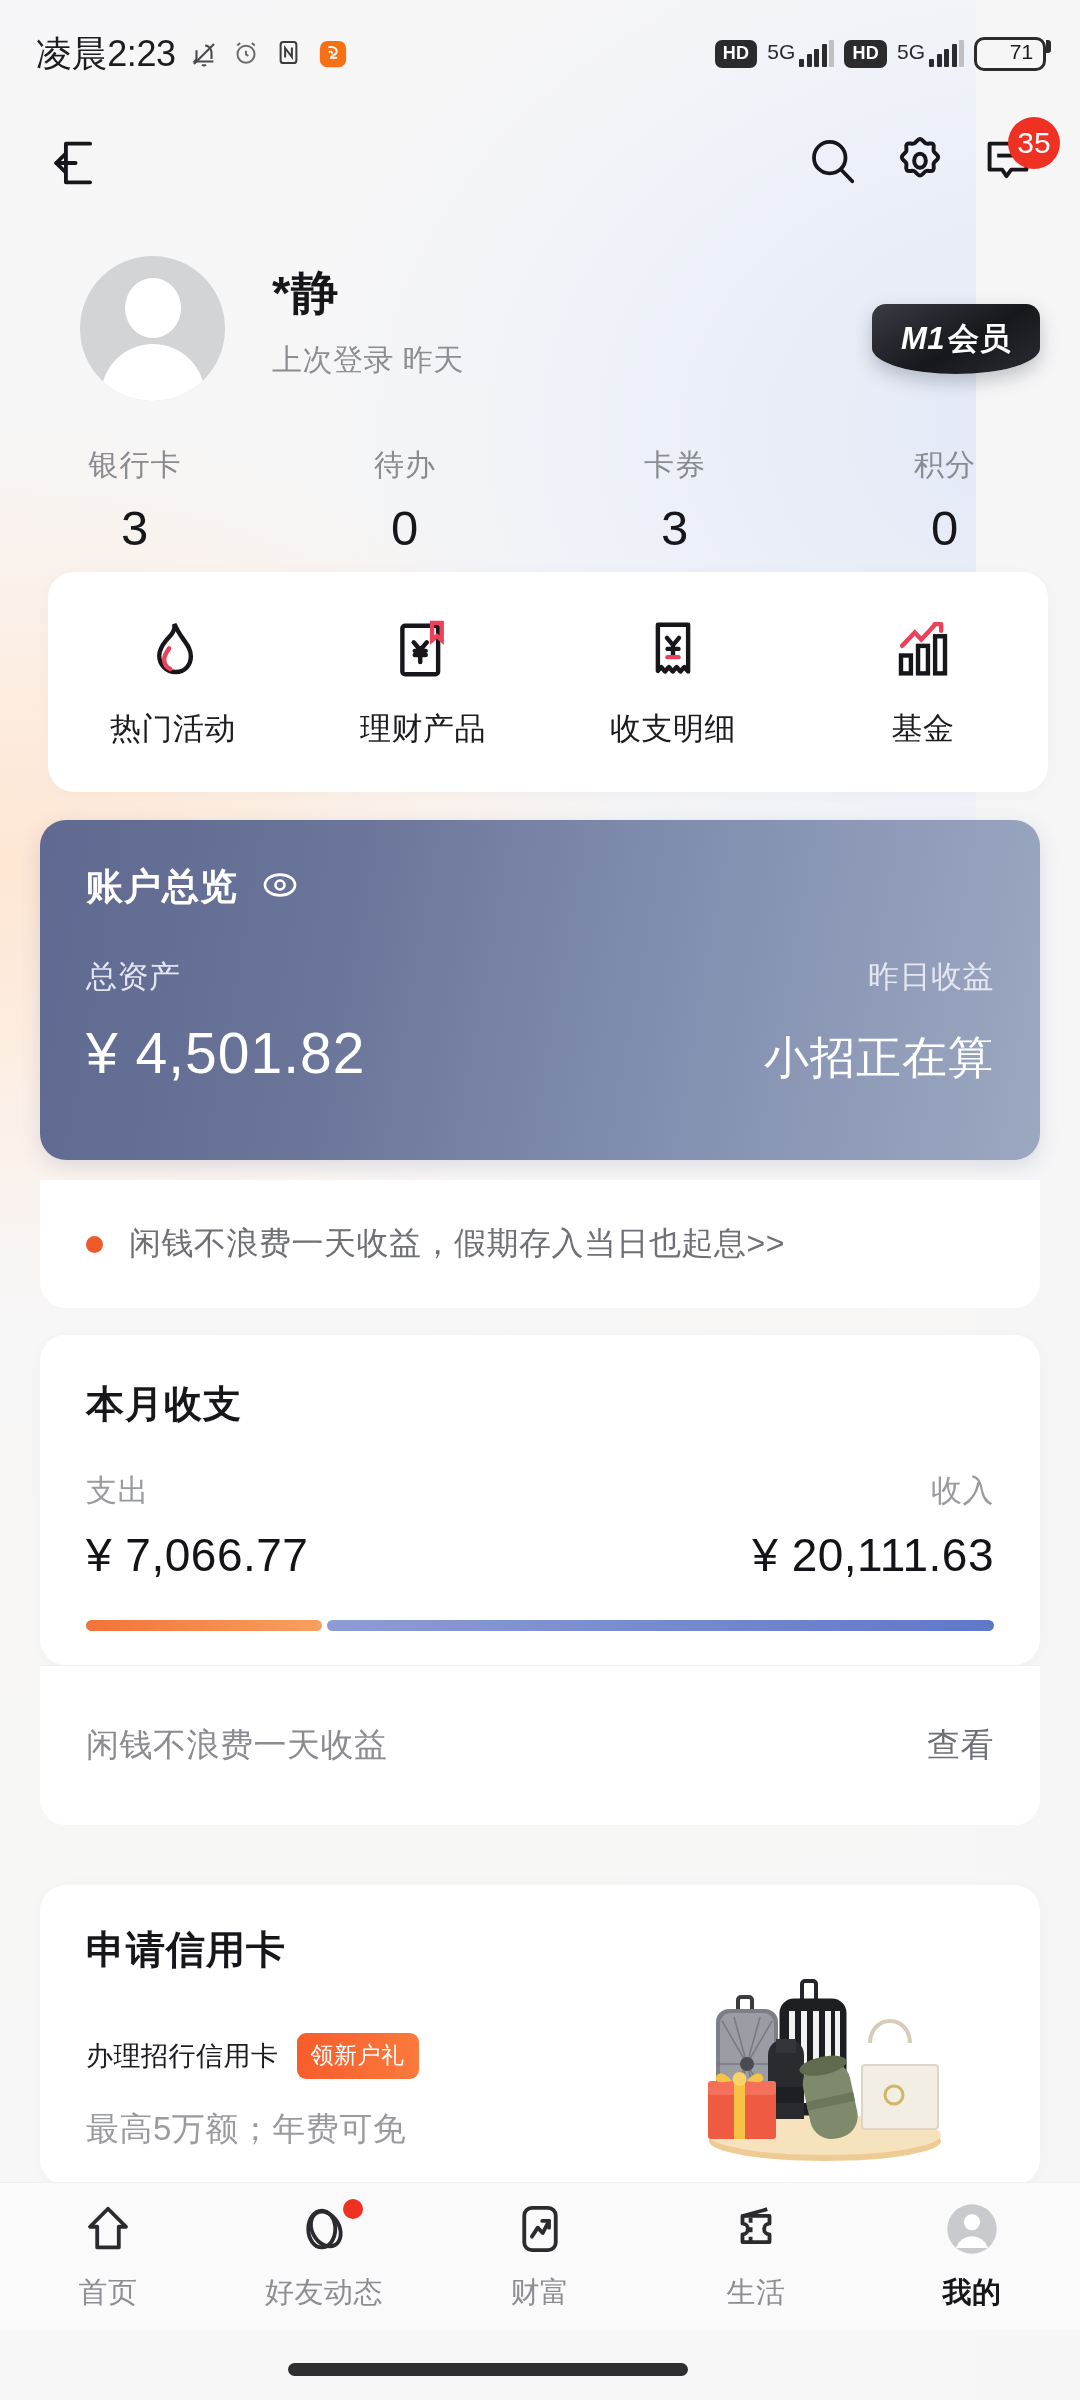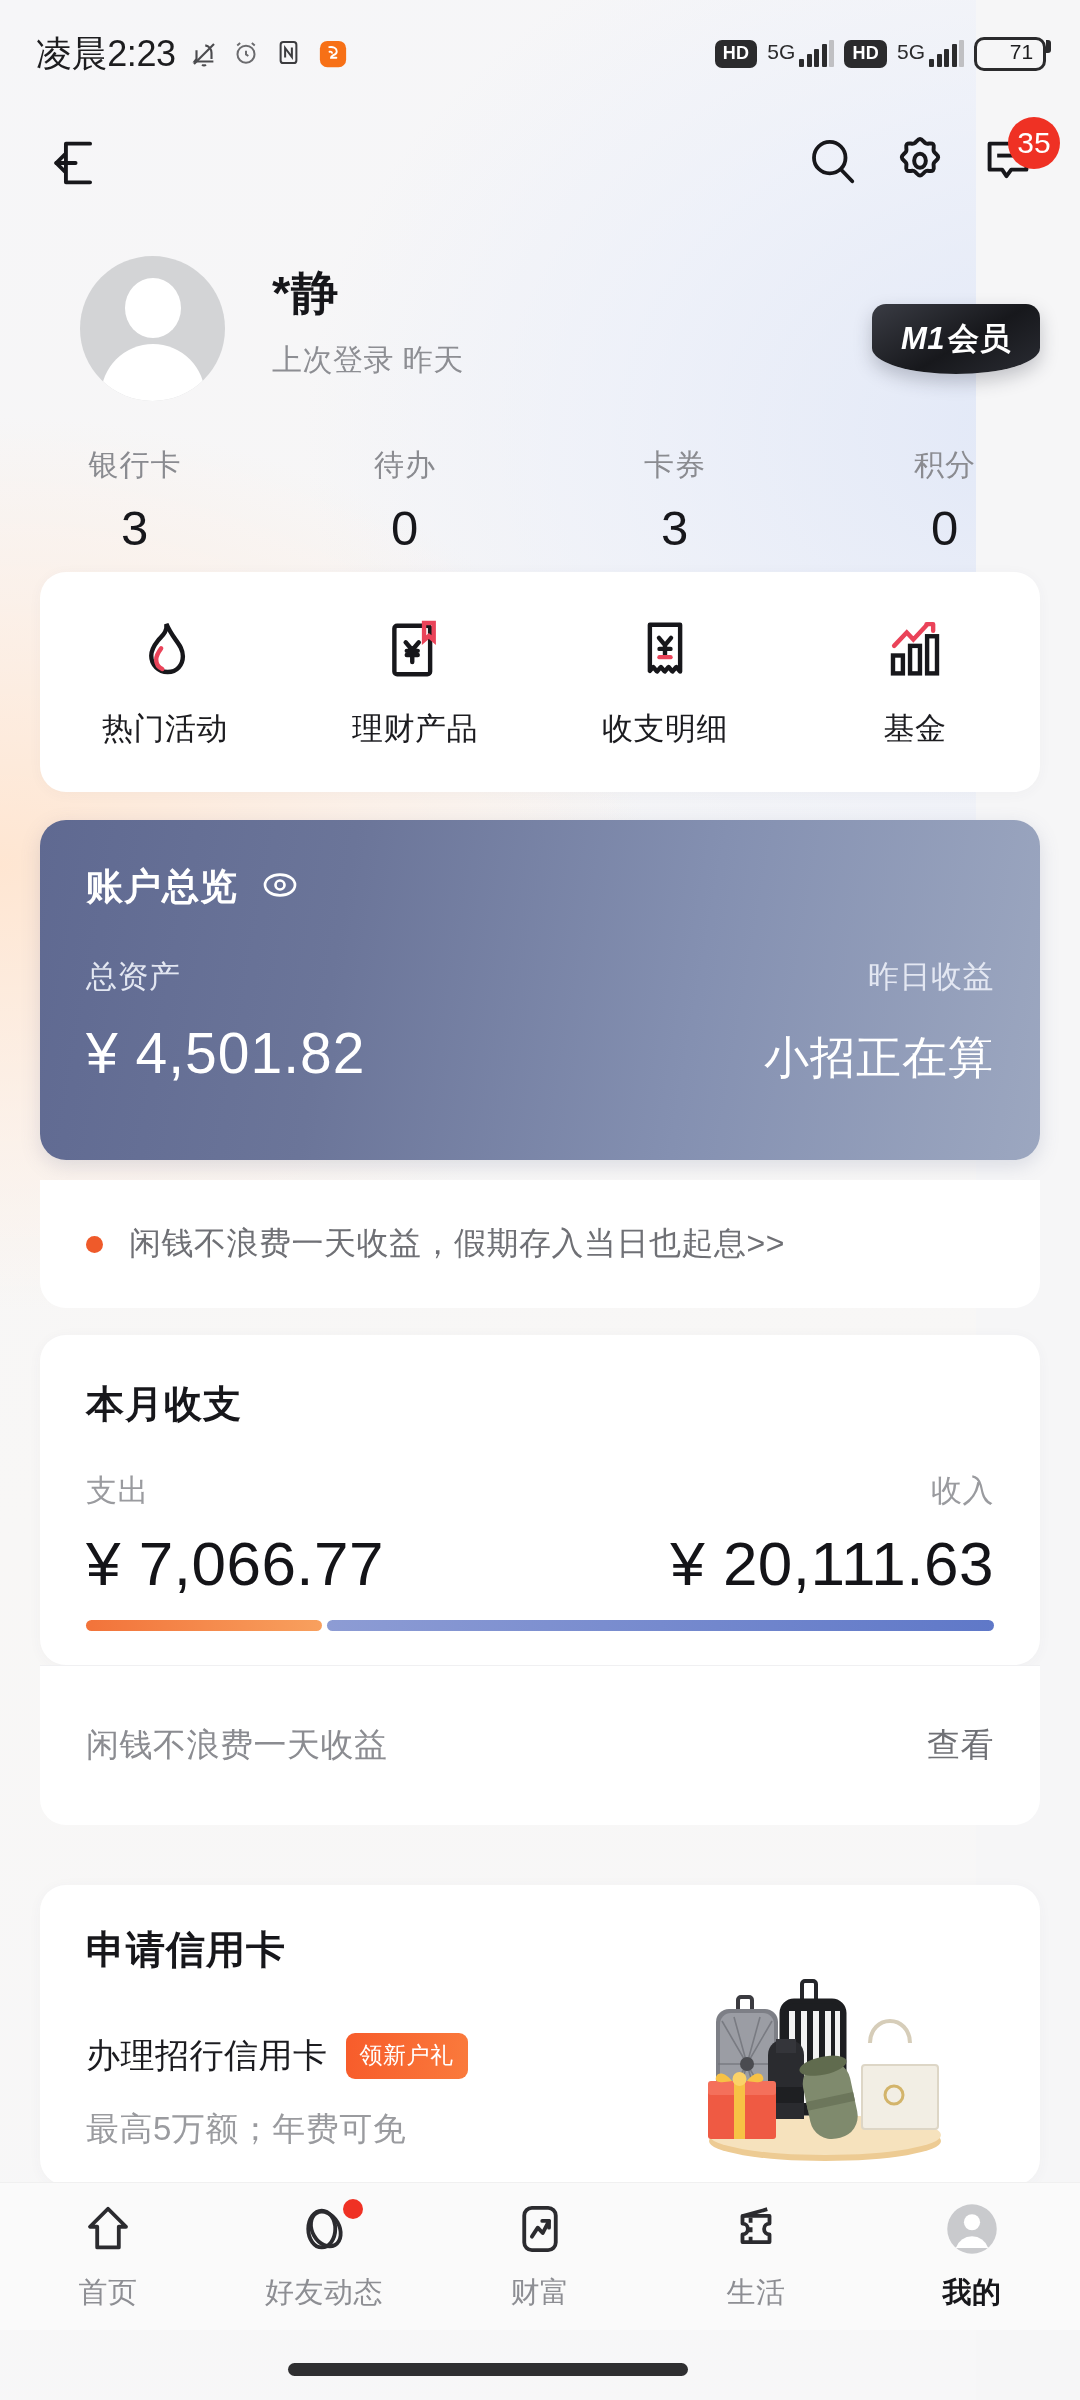--- a/index.html
+++ b/index.html
@@ -84,21 +84,21 @@
   
   .stats{ position:absolute; top:445px; left:0; width:1080px; display:flex; }
   .stat{ flex:1; text-align:center; }
   .stat .lbl{ font-size:30px; color:#8a8b90; letter-spacing:1px; }
   .stat .val{ font-size:49px; color:#17171b; font-weight:400; margin-top:14px; letter-spacing:.5px;}
 
   
   .card{ position:absolute; left:40px; width:1000px; background:#fff; border-radius:26px; }
 
   
-  .quick{ top:572px; height:220px; display:flex; align-items:center; box-shadow:0 2px 14px rgba(80,80,110,.04); }
+  .quick{ top:572px; height:220px; display:flex; align-items:center; box-shadow:0 2px 14px rgba(80,80,110,.04);margin-left:8px; }
   .qa{ flex:1; display:flex; flex-direction:column; align-items:center; gap:22px; }
   .qa .qicon{ height:72px; display:flex; align-items:center; justify-content:center; }
   .qa .qlbl{ font-size:31px; color:#1c1c20; letter-spacing:.5px; }
 
   
   .acct{
     top:820px; height:340px; border-radius:26px;
     background:linear-gradient(100deg,#5f6991 0%,#6b7599 30%,#8490b1 65%,#9ca7c0 100%);
     padding:42px 46px 0; box-shadow:0 6px 20px rgba(90,100,140,.18);
   }
@@ -114,36 +114,36 @@
   .tip{ top:1180px; height:128px; display:flex; align-items:center; padding:0 46px; gap:26px; border-radius:0 0 26px 26px; margin-top:0;}
   .tip .dot{ width:17px; height:17px; border-radius:50%; background:#ef5a2a; flex:none; }
   .tip .txt{ font-size:32px; color:#6f7075; letter-spacing:.5px; }
 
   
   .month{ top:1335px; height:330px; padding:44px 46px 0; box-shadow:0 2px 14px rgba(80,80,110,.04); }
   .month .title{ font-size:38px; font-weight:700; color:#17171b; letter-spacing:1px; }
   .month .lrow{ display:flex; justify-content:space-between; margin-top:40px; }
   .month .lrow span{ font-size:31px; color:#9a9b9f; letter-spacing:.5px; }
   .month .vrow{ display:flex; justify-content:space-between; margin-top:16px; }
-  .month .vrow span{ font-size:62px; color:#141418; font-weight:500; letter-spacing:.5px; }
+  .month .vrow span{ font-size:46px; color:#141418; font-weight:500; letter-spacing:.5px; }
   .progress{ position:absolute; left:46px; right:46px; bottom:34px; height:11px; display:flex; gap:5px; }
   .progress .p-out{ background:linear-gradient(90deg,#f2733a,#f8a05e); border-radius:6px; height:100%;}
   .progress .p-in{ background:linear-gradient(90deg,#8d9cd4,#5f78c8); border-radius:6px; height:100%; flex:1;}
 
   
   .takeout{ top:1665px; height:160px; display:flex; align-items:center; justify-content:space-between;
             padding:0 46px; border-radius:0 0 26px 26px; border-top:1px solid #f0f0f2; }
   .takeout .l{ font-size:33px; color:#8b8c91; letter-spacing:.5px; }
   .takeout .r{ font-size:33px; color:#6f7075; letter-spacing:.5px; }
 
   
   .credit{ top:1885px; height:300px; padding:38px 46px 0; box-shadow:0 2px 14px rgba(80,80,110,.04); overflow:hidden;}
   .credit .title{ font-size:39px; font-weight:700; color:#17171b; letter-spacing:1px; }
   .credit .sub1{ display:flex; align-items:center; gap:18px; margin-top:56px; }
-  .credit .sub1 .t{ font-size:34px; color:#1c1c20; font-weight:500; letter-spacing:.5px; }
+  .credit .sub1 .t{ font-size:27px; color:#1c1c20; font-weight:500; letter-spacing:.5px; }
   .gift-badge{ background:linear-gradient(95deg,#f75c2b,#fa7a3c); color:#fff; font-size:23px;
                padding:7px 14px 8px; border-radius:9px; letter-spacing:.5px; }
   .credit .sub2{ font-size:33px; color:#9a9b9f; margin-top:28px; letter-spacing:.5px; }
   .illus{ position:absolute; right:84px; top:84px; width:262px; height:196px; }
 
   
   .tabbar{ position:absolute; left:0; bottom:70px; width:1080px; height:148px;
            background:#fafafa; display:flex; align-items:flex-start; padding-top:14px; border-top:1px solid #f0f0f0;}
   .tab{ flex:1; display:flex; flex-direction:column; align-items:center; gap:12px; position:relative; }
   .tab .ticon{ height:64px; display:flex; align-items:center; justify-content:center; position:relative;}

